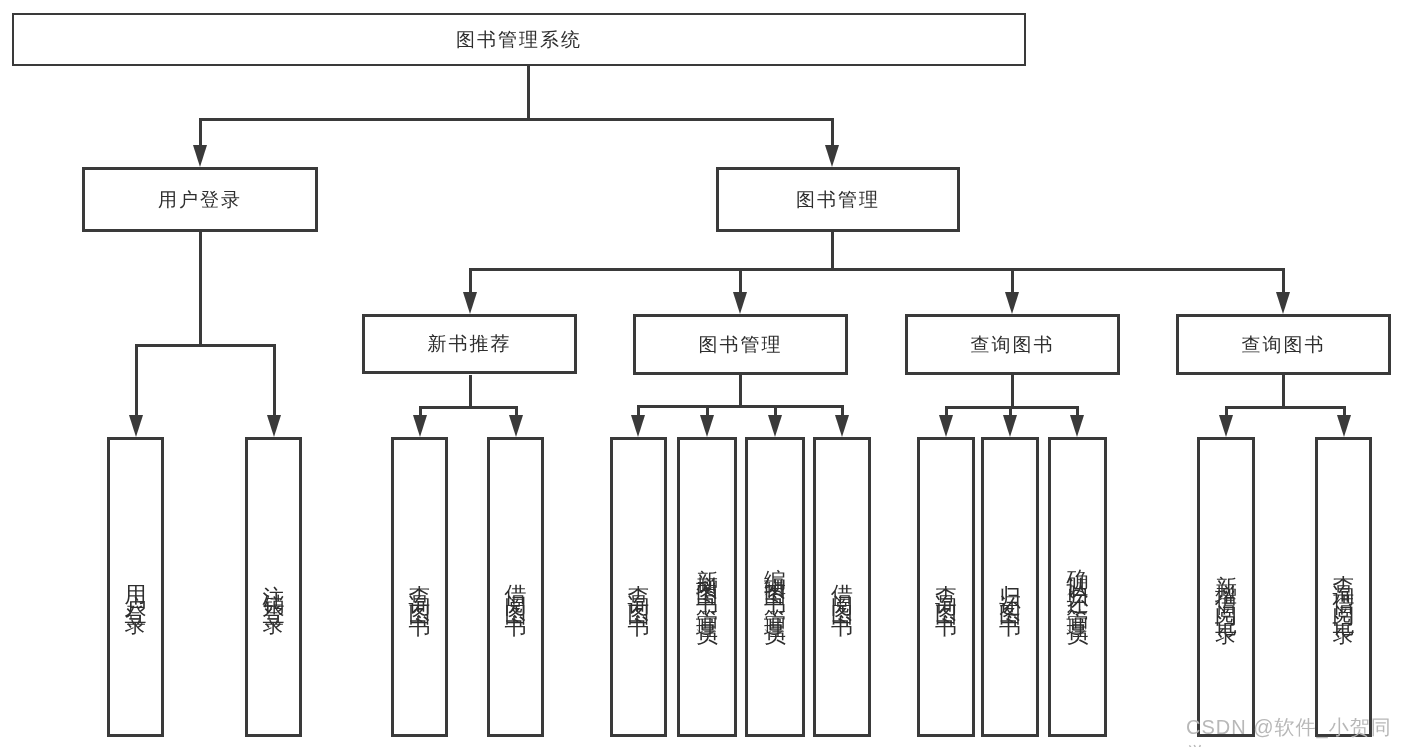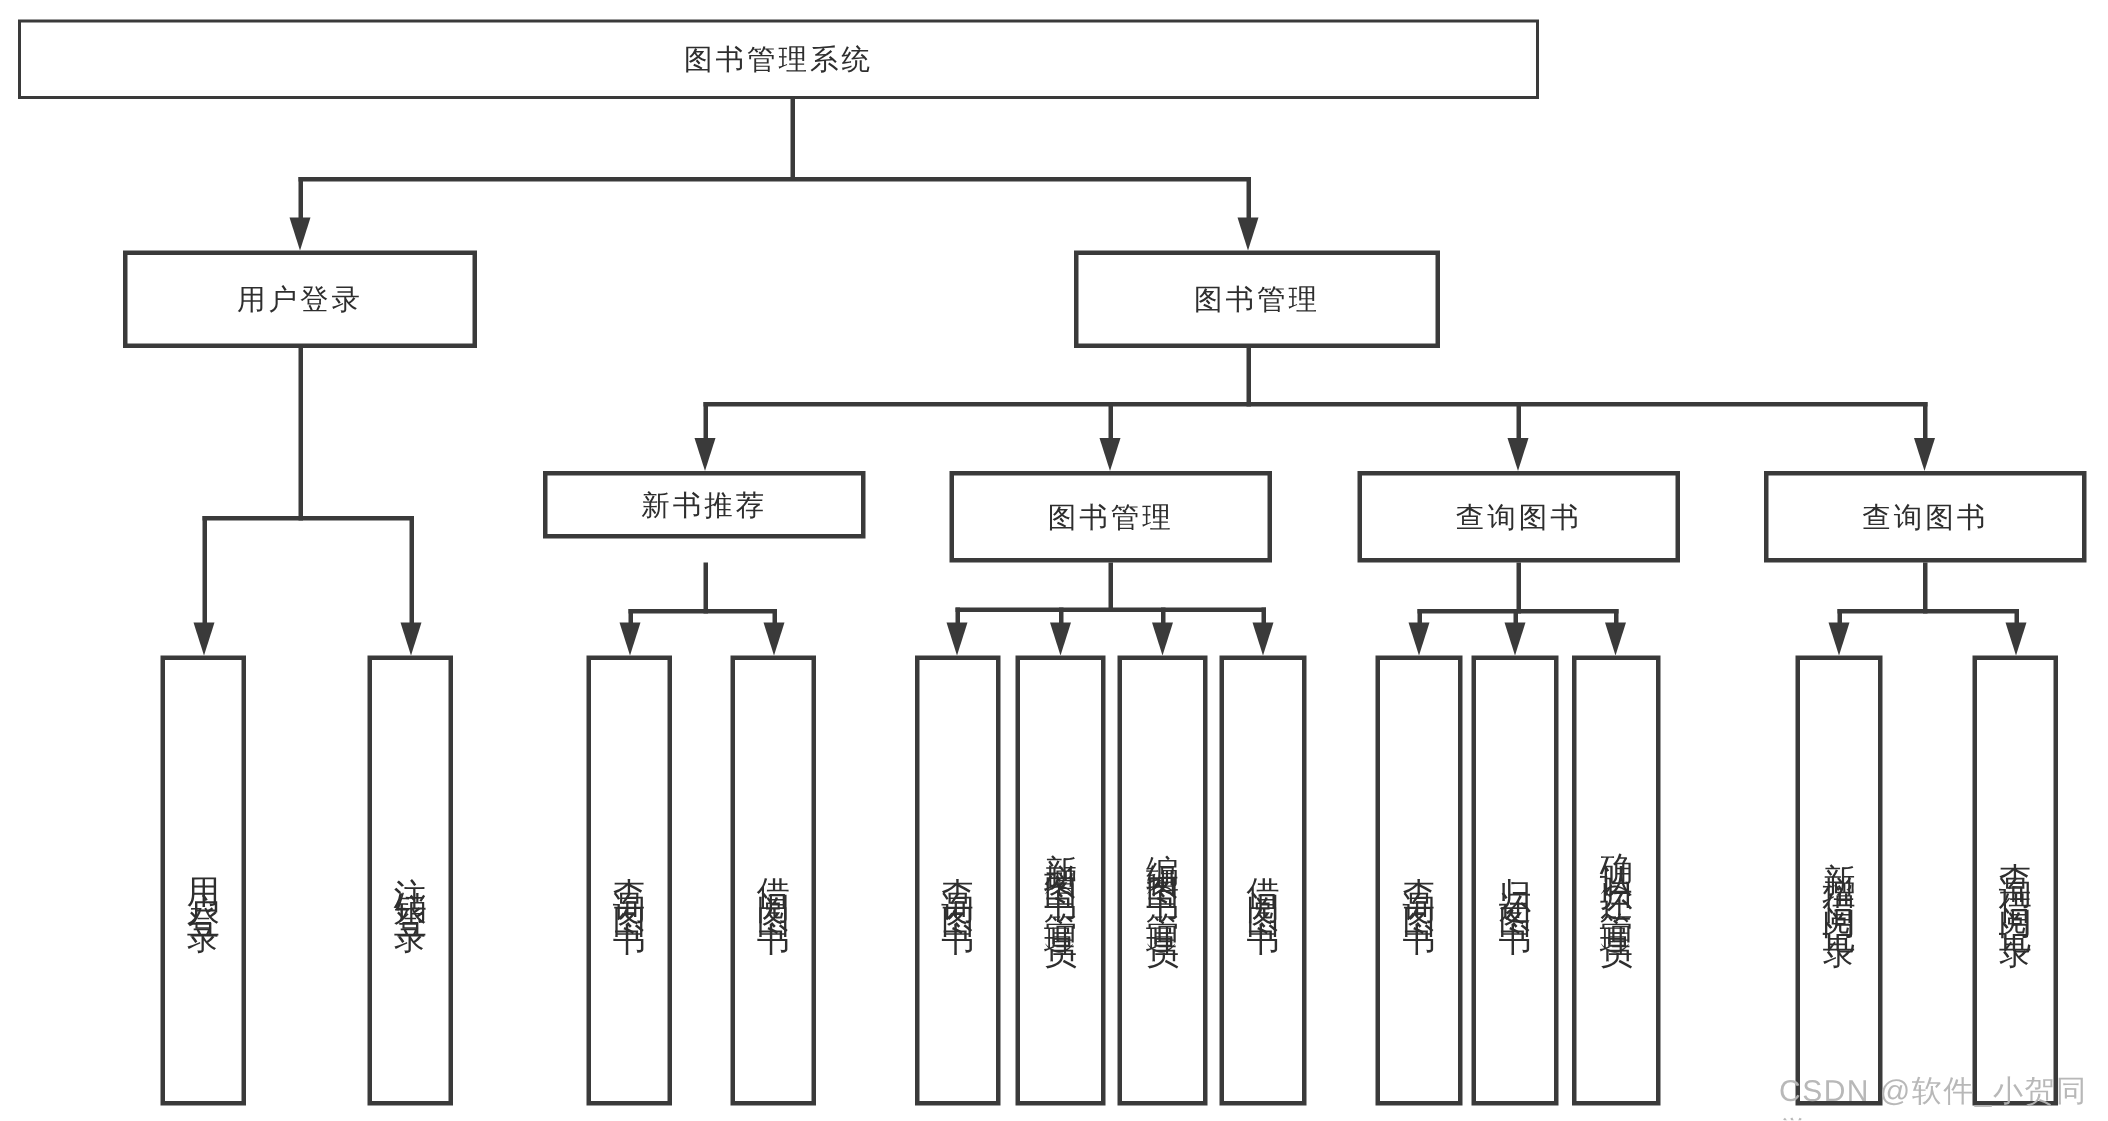--- a/index.html
+++ b/index.html
@@ -67,21 +67,21 @@
   <div class="hl" style="left:468.5px;top:267.5px;width:816px"></div>
   <div class="vl" style="left:468.5px;top:267.5px;height:26px"></div>
   <div class="vl" style="left:738.5px;top:267.5px;height:26px"></div>
   <div class="vl" style="left:1010.5px;top:267.5px;height:26px"></div>
   <div class="vl" style="left:1281.5px;top:267.5px;height:26px"></div>
   <div class="arw" style="left:470px;top:292px"></div>
   <div class="arw" style="left:740px;top:292px"></div>
   <div class="arw" style="left:1012px;top:292px"></div>
   <div class="arw" style="left:1283px;top:292px"></div>
 
-  <div class="node" style="left:362px;top:314px;width:215px;height:45px">新书推荐</div>
+  <div class="node" style="left:362px;top:314px;width:215px;height:60px">新书推荐</div>
   <div class="node" style="left:633px;top:314px;width:215px;height:61px">图书管理</div>
   <div class="node" style="left:905px;top:314px;width:215px;height:61px">查询图书</div>
   <div class="node" style="left:1176px;top:314px;width:215px;height:61px">查询图书</div>
 
   <div class="vl" style="left:468.5px;top:375px;height:33.5px"></div>
   <div class="hl" style="left:418.5px;top:405.5px;width:98px"></div>
   <div class="vl" style="left:418.5px;top:405.5px;height:14px"></div>
   <div class="vl" style="left:514.5px;top:405.5px;height:14px"></div>
   <div class="arw" style="left:420px;top:415px"></div>
   <div class="arw" style="left:516px;top:415px"></div>

